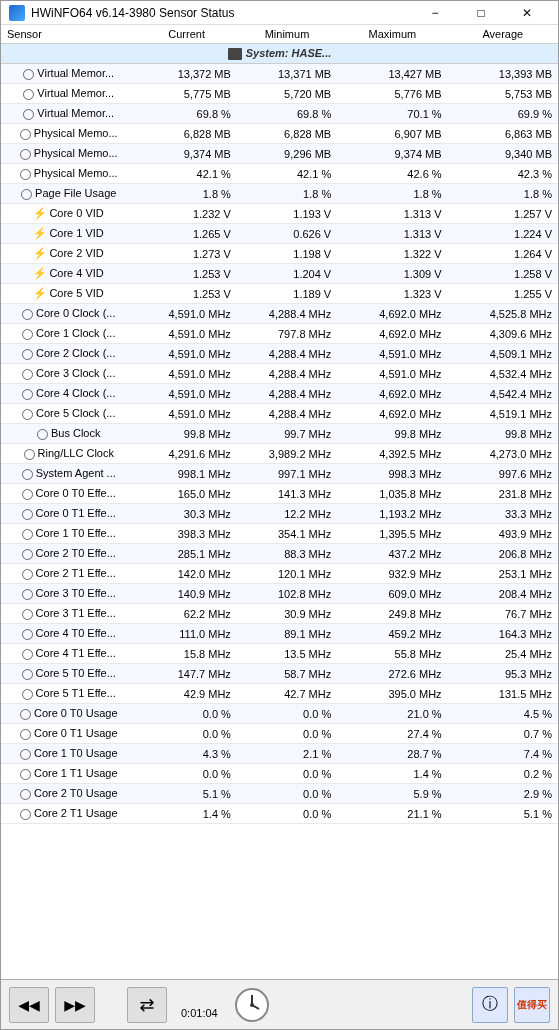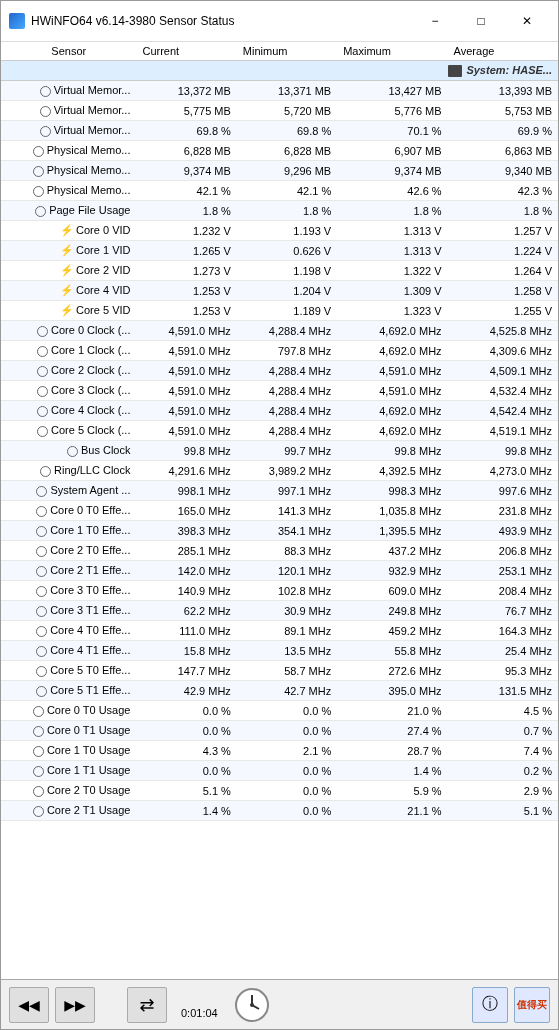--- a/index.html
+++ b/index.html
@@ -14,21 +14,21 @@
     .window {
       width: 559px;
       height: 1030px;
       background: #ffffff;
       border: 1px solid #999;
       display: flex;
       flex-direction: column;
     }
     .titlebar {
       background: #ffffff;
-      height: 41px;
+      height: 24px;
       display: flex;
       align-items: center;
       padding: 0 8px;
       border-bottom: 1px solid #ddd;
       flex-shrink: 0;
     }
     .titlebar-icon {
       width: 16px;
       height: 16px;
       background: #0078d7;
@@ -61,48 +61,48 @@
       background: #ffffff;
     }
     table {
       width: 100%;
       border-collapse: collapse;
       table-layout: fixed;
     }
     thead th {
       background: #ffffff;
       padding: 3px 6px;
-      text-align: left;
+      text-align: center;
       font-weight: normal;
       font-size: 11px;
       border-bottom: 1px solid #ccc;
       position: sticky;
       top: 0;
       z-index: 10;
     }
     thead th:first-child {
-      text-align: center;
+      text-align: left;
     }
     tbody tr {
       height: 20px;
     }
     tbody tr:nth-child(even) {
       background: #f5f9ff;
     }
     tbody td {
       padding: 2px 6px;
       text-align: right;
       font-size: 11px;
       white-space: nowrap;
       overflow: hidden;
       text-overflow: ellipsis;
       border-bottom: 1px solid #e8e8e8;
     }
     tbody td:first-child {
-      text-align: right;
+      text-align: center;
     }
     .section-header td {
       background: #ddeeff;
       font-style: italic;
       font-weight: bold;
       color: #333;
       padding: 2px 6px;
       border-bottom: 1px solid #ccc;
     }
     .statusbar {
@@ -347,20 +347,27 @@
             <td>997.6 MHz</td>
           </tr>
           <tr>
             <td><span style="display: inline-block; width: 11px; height: 11px; border-radius: 50%; border: 1.5px solid rgb(102, 102, 102); vertical-align: middle; margin-right: 3px;"></span><span>Core 0 T0 Effe...</span></td>
             <td>165.0 MHz</td>
             <td>141.3 MHz</td>
             <td>1,035.8 MHz</td>
             <td>231.8 MHz</td>
           </tr>
           <tr>
+            <td><span style="display: inline-block; width: 11px; height: 11px; border-radius: 50%; border: 1.5px solid rgb(102, 102, 102); vertical-align: middle; margin-right: 3px;"></span><span>Core 0 T1 Effe...</span></td>
+            <td>30.3 MHz</td>
+            <td>12.2 MHz</td>
+            <td>1,193.2 MHz</td>
+            <td>33.3 MHz</td>
+          </tr>
+          <tr>
             <td><span style="display: inline-block; width: 11px; height: 11px; border-radius: 50%; border: 1.5px solid rgb(102, 102, 102); vertical-align: middle; margin-right: 3px;"></span><span>Core 1 T0 Effe...</span></td>
             <td>398.3 MHz</td>
             <td>354.1 MHz</td>
             <td>1,395.5 MHz</td>
             <td>493.9 MHz</td>
           </tr>
           <tr>
             <td><span style="display: inline-block; width: 11px; height: 11px; border-radius: 50%; border: 1.5px solid rgb(102, 102, 102); vertical-align: middle; margin-right: 3px;"></span><span>Core 2 T0 Effe...</span></td>
             <td>285.1 MHz</td>
             <td>88.3 MHz</td>

